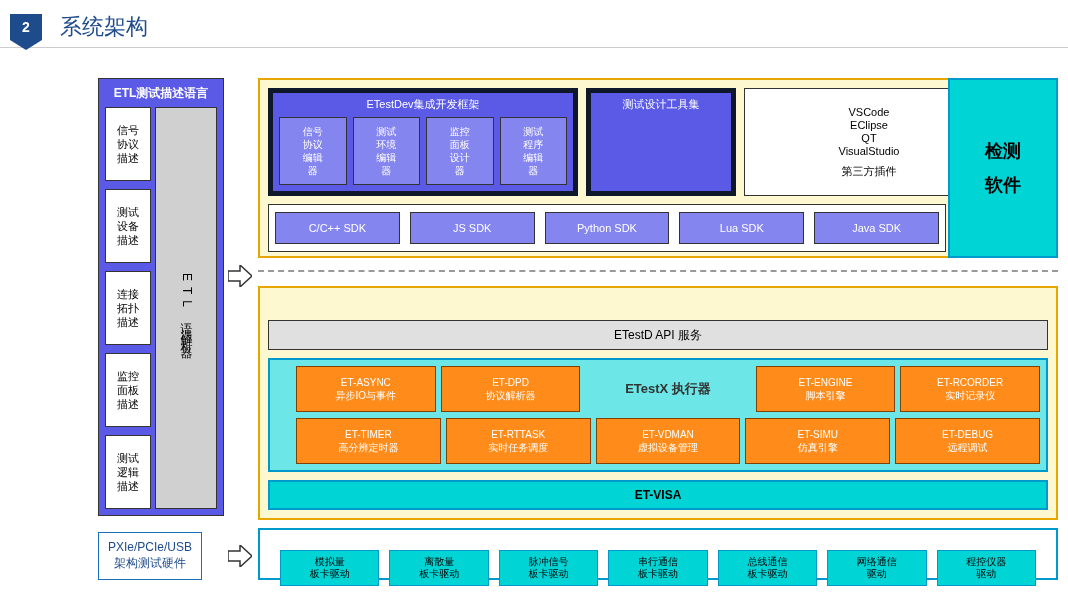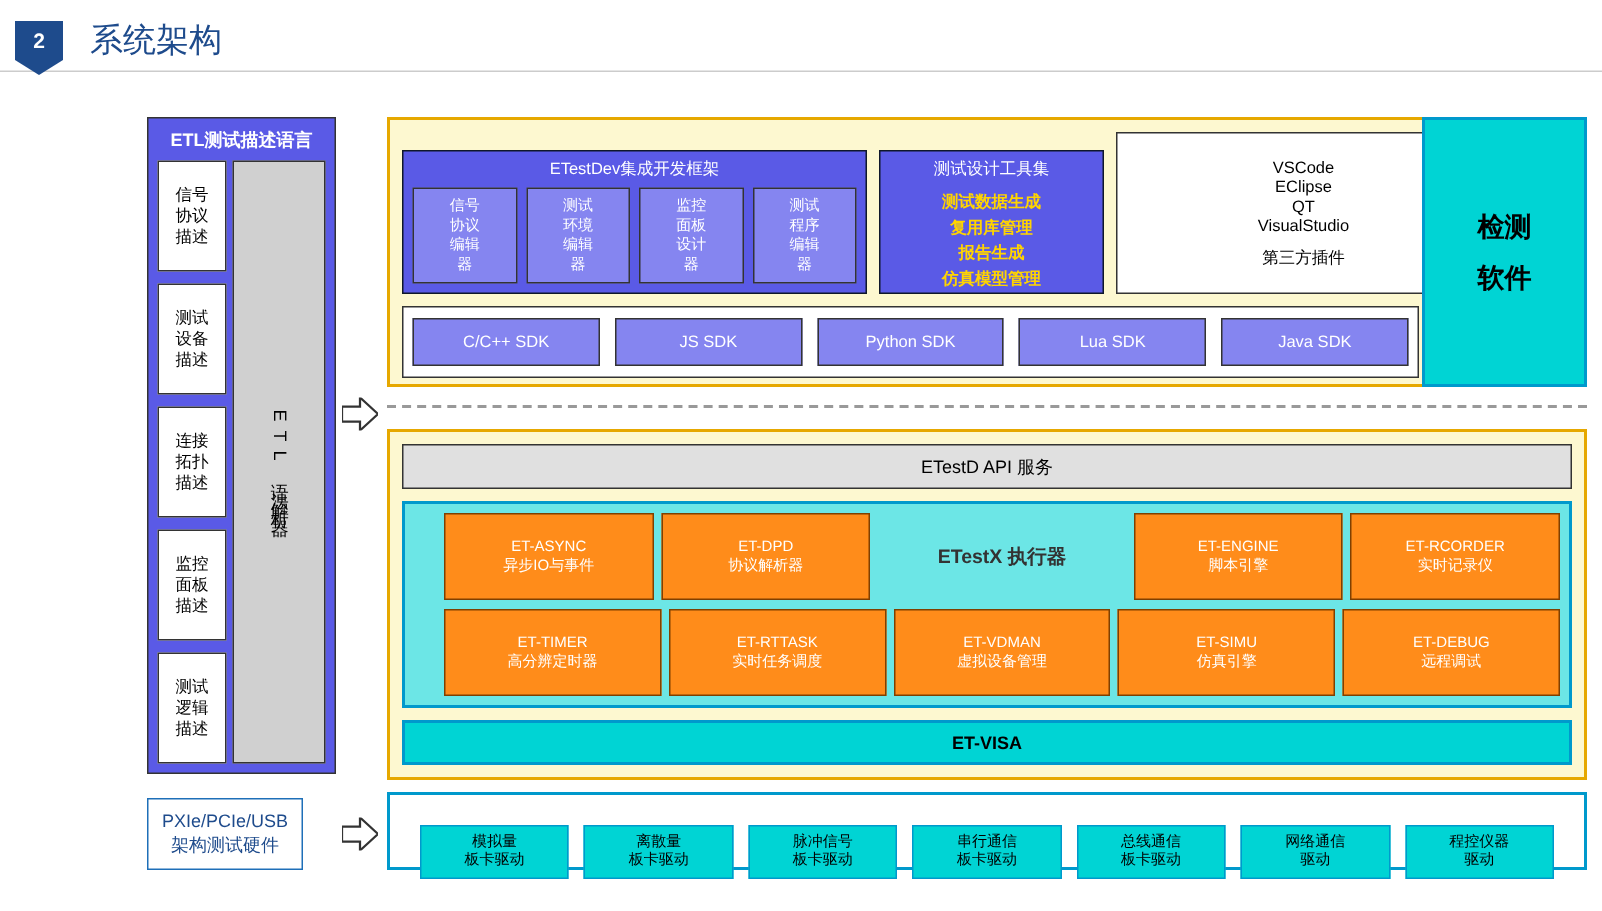--- a/index.html
+++ b/index.html
@@ -23,21 +23,21 @@
   .hw-box { position: absolute; left: 0; top: 454px; width: 104px; height: 48px; background: #fff; border: 1px solid #1e6fb8; display: flex; align-items: center; justify-content: center; font-size: 12px; color: #1e4b8c; text-align: center; line-height: 1.3; }
 
   
   .arrow { position: absolute; width: 24px; height: 22px; }
   .arrow svg { width: 100%; height: 100%; }
 
   
   .main { position: absolute; left: 160px; top: 0; width: 800px; height: 502px; }
   .top-yellow { position: absolute; left: 0; top: 0; width: 800px; height: 180px; background: #fdf8d0; border: 2px solid #e6a800; }
   .top-row1 { position: absolute; left: 8px; top: 8px; right: 8px; height: 108px; display: flex; gap: 8px; }
-  .purple-big { background: #5a5ae6; border: 1px solid #0f172a; position: relative; margin-top: 12px; }
+  .purple-big { background: #5a5ae6; border: 5px solid #0f172a; position: relative; }
   .pb-title { color: #fff; text-align: center; font-size: 11px; padding: 4px 0; }
   .pb1 { width: 310px; }
   .pb-inner4 { position: absolute; left: 6px; top: 24px; right: 6px; bottom: 6px; display: flex; gap: 6px; }
   .pb-cell { flex: 1; background: #8585f0; border: 1px solid #333; display: flex; align-items: center; justify-content: center; font-size: 10px; color: #fff; text-align: center; line-height: 1.3; }
   .pb2 { width: 150px; display: flex; flex-direction: column; }
   .pb2-list { flex: 1; display: flex; flex-direction: column; align-items: center; justify-content: center; gap: 2px; }
   .pb2-list span { color: #ffd400; font-size: 11px; font-weight: bold; }
 
   .vscode { flex: 1; background: #fff; border: 1px solid #333; display: flex; flex-direction: column; align-items: center; justify-content: center; font-size: 11px; gap: 1px; padding-left: 20px; }
   .vscode .sub { font-size: 11px; margin-top: 6px; }
@@ -47,21 +47,21 @@
 
   .cyan-big { position: absolute; right: 0; top: 0; width: 110px; height: 180px; background: #00d4d4; border: 2px solid #0099cc; display: flex; flex-direction: column; align-items: center; justify-content: center; font-size: 18px; gap: 10px; font-weight: bold; }
 
   .sdk-row { position: absolute; left: 8px; top: 124px; width: 678px; height: 48px; background: #fff; border: 1px solid #333; display: flex; align-items: center; justify-content: space-around; padding: 6px; gap: 10px; }
   .sdk-cell { flex: 1; height: 32px; background: #8585f0; border: 1px solid #333; display: flex; align-items: center; justify-content: center; font-size: 11px; color: #fff; }
 
   .dash { position: absolute; left: 0; top: 192px; width: 800px; border-top: 2px dashed #999; }
 
   
   .bot-yellow { position: absolute; left: 0; top: 208px; width: 800px; height: 234px; background: #fdf8d0; border: 2px solid #e6a800; padding: 8px; display: flex; flex-direction: column; gap: 8px; }
-  .api-bar { height: 30px; background: #e0e0e0; border: 1px solid #333; display: flex; align-items: center; justify-content: center; font-size: 12px; }
+  .api-bar { height: 30px; background: #e0e0e0; border: 1px solid #333; display: flex; align-items: center; justify-content: center; font-size: 12px; margin-top: 24px; }
   .cyan-box { flex: 1; background: #6ce6e6; border: 2px solid #0099cc; padding: 6px; display: flex; flex-direction: column; gap: 6px; position: relative; }
   .exec-row { flex: 1; display: flex; gap: 5px; padding-left: 20px; }
   .orange { background: #ff8c1a; border: 1px solid #804000; display: flex; flex-direction: column; align-items: center; justify-content: center; font-size: 10px; color: #fff; line-height: 1.3; flex: 1; }
   .exec-mid { flex: 1.2; display: flex; align-items: center; justify-content: center; font-size: 13px; color: #333; font-weight: bold; }
   .visa-bar { height: 30px; background: #00d4d4; border: 2px solid #0099cc; display: flex; align-items: center; justify-content: center; font-size: 12px; font-weight: bold; }
 
   .drv-row { position: absolute; left: 0; top: 450px; width: 800px; height: 52px; background: #fff; border: 2px solid #0099cc; display: flex; align-items: flex-start; justify-content: space-around; padding: 20px; gap: 10px; }
   .drv-cell { flex: 1; height: 36px; background: #00d4d4; border: 1px solid #0099cc; display: flex; flex-direction: column; align-items: center; justify-content: center; font-size: 10px; line-height: 1.2; }
 </style>
 </head>
@@ -109,26 +109,20 @@
             <div class="pb-title">ETestDev集成开发框架</div>
             <div class="pb-inner4" id="dev-editors">
                 <div class="pb-cell">信号<br>协议<br>编辑<br>器</div>
                 <div class="pb-cell">测试<br>环境<br>编辑<br>器</div>
                 <div class="pb-cell">监控<br>面板<br>设计<br>器</div>
                 <div class="pb-cell">测试<br>程序<br>编辑<br>器</div>
               </div>
           </div>
           <div class="purple-big pb2">
             <div class="pb-title">测试设计工具集</div>
-            <div class="pb2-list" id="tool-items">
-                <span>测试数据生成</span>
-                <span>复用库管理</span>
-                <span>报告生成</span>
-                <span>仿真模型管理</span>
-              </div>
           </div>
           <div class="vscode" id="ide-box">
               <span>VSCode</span>
               <span>EClipse</span>
               <span>QT</span>
               <span>VisualStudio</span>
               <span class="sub">第三方插件</span>
             </div>
           <div class="brace-wrap">
             <svg viewBox="0 0 20 108" style="position:absolute;inset:0;">

